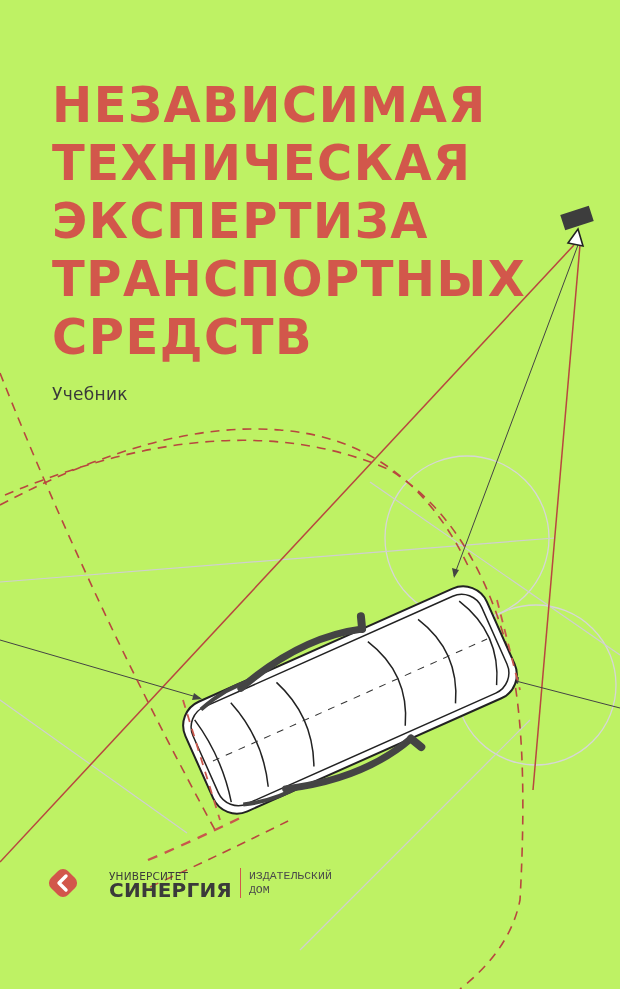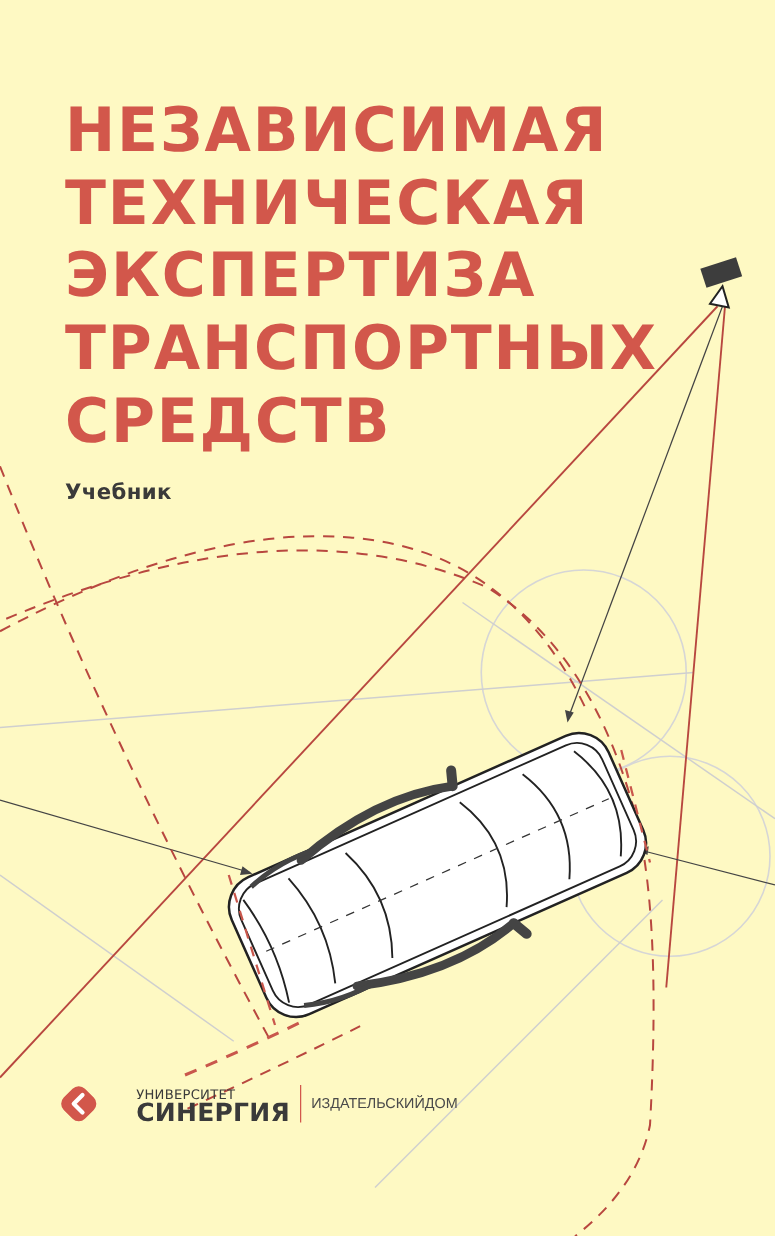--- a/index.html
+++ b/index.html
@@ -1,27 +1,27 @@
 <!DOCTYPE html>
 <html><head>
 <meta charset="utf-8">
 <style>
   html, body { margin:0; padding:0; background:#ffffff; }
-  .cover { position:relative; width:620px; height:989px; overflow:hidden; background:#fef9c3; }
+  .cover { position:relative; width:620px; height:989px; overflow:hidden; background:#bef264; }
   svg.art { position:absolute; left:0; top:0; width:620px; height:989px; }
   .title { position:absolute; left:52px; top:76px; margin:0; font-family:"DejaVu Sans", sans-serif; font-weight:bold; font-size:48px; line-height:57px; letter-spacing:1.5px; color:#d2574b; transform:scaleY(1.02); transform-origin:top left; }
   .title span { display:block; white-space:nowrap; }
-  .subtitle { position:absolute; left:52px; top:384px; font-family:"DejaVu Sans", sans-serif; font-size:17px; color:#3a3a3a; letter-spacing:0.3px;font-weight:bold; }
+  .subtitle { position:absolute; left:52px; top:384px; font-family:"DejaVu Sans", sans-serif; font-size:17px; color:#3a3a3a; letter-spacing:0.3px; }
   .logo { position:absolute; left:46px; top:866px; display:flex; align-items:center; }
   .logo-mark { width:34px; height:34px; position:relative; }
   .logo-text1 { margin-left:29px; font-family:"DejaVu Sans", sans-serif; display:flex; flex-direction:column; line-height:14px; }
   .logo-small { font-size:10.5px; color:#3a3a3a; letter-spacing:0.2px; }
   .logo-big { font-size:20px; font-weight:bold; color:#3a3a3a; letter-spacing:0.2px; }
   .logo-sep { width:1px; height:30px; background:#d2574b; margin:0 8px; }
-  .logo-text2 { font-family:Liberation Sans, sans-serif; font-size:11.5px; color:#4a4a4a; display:flex; flex-direction:row; line-height:14px; }
+  .logo-text2 { font-family:Liberation Mono, monospace; font-size:11.5px; color:#4a4a4a; display:flex; flex-direction:column; line-height:14px; }
 </style>
 </head>
 <body>
 
 <div class="cover">
 
   <svg class="art" viewBox="0 0 620 989" xmlns="http://www.w3.org/2000/svg">
 
     <g fill="none" stroke="#d6d6d6" stroke-width="1.3">
       <circle cx="467" cy="538" r="82"></circle>

